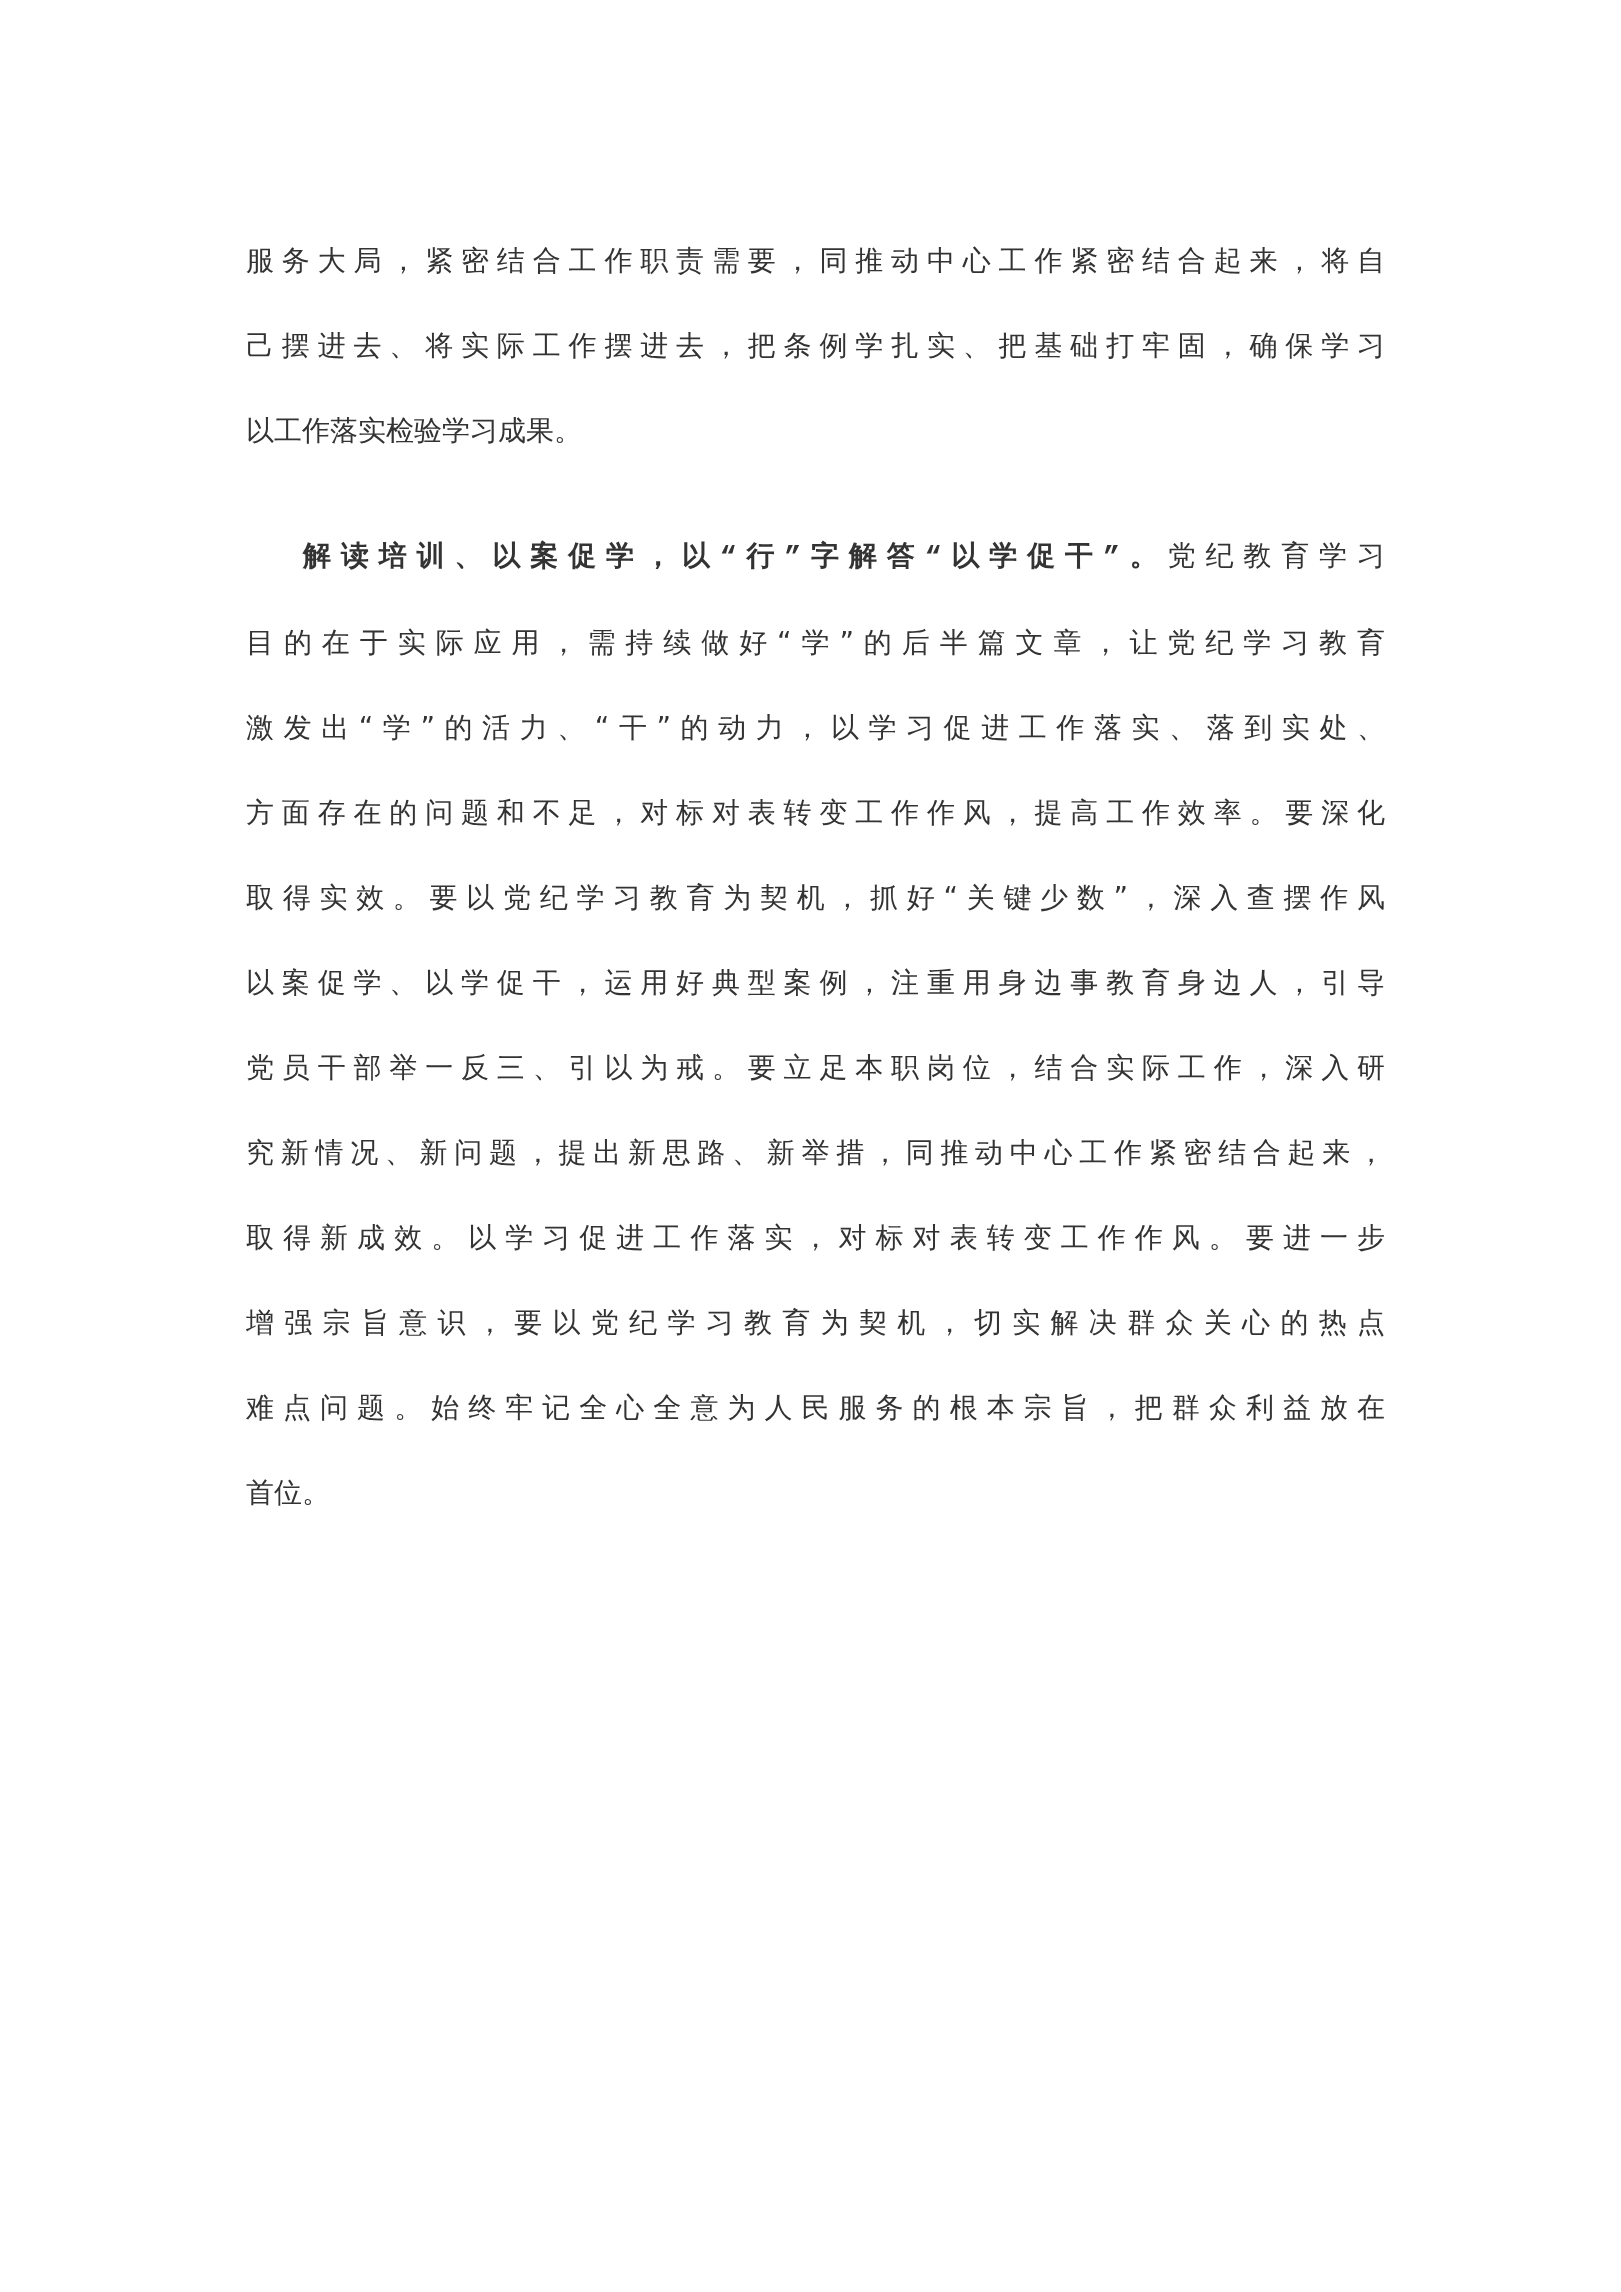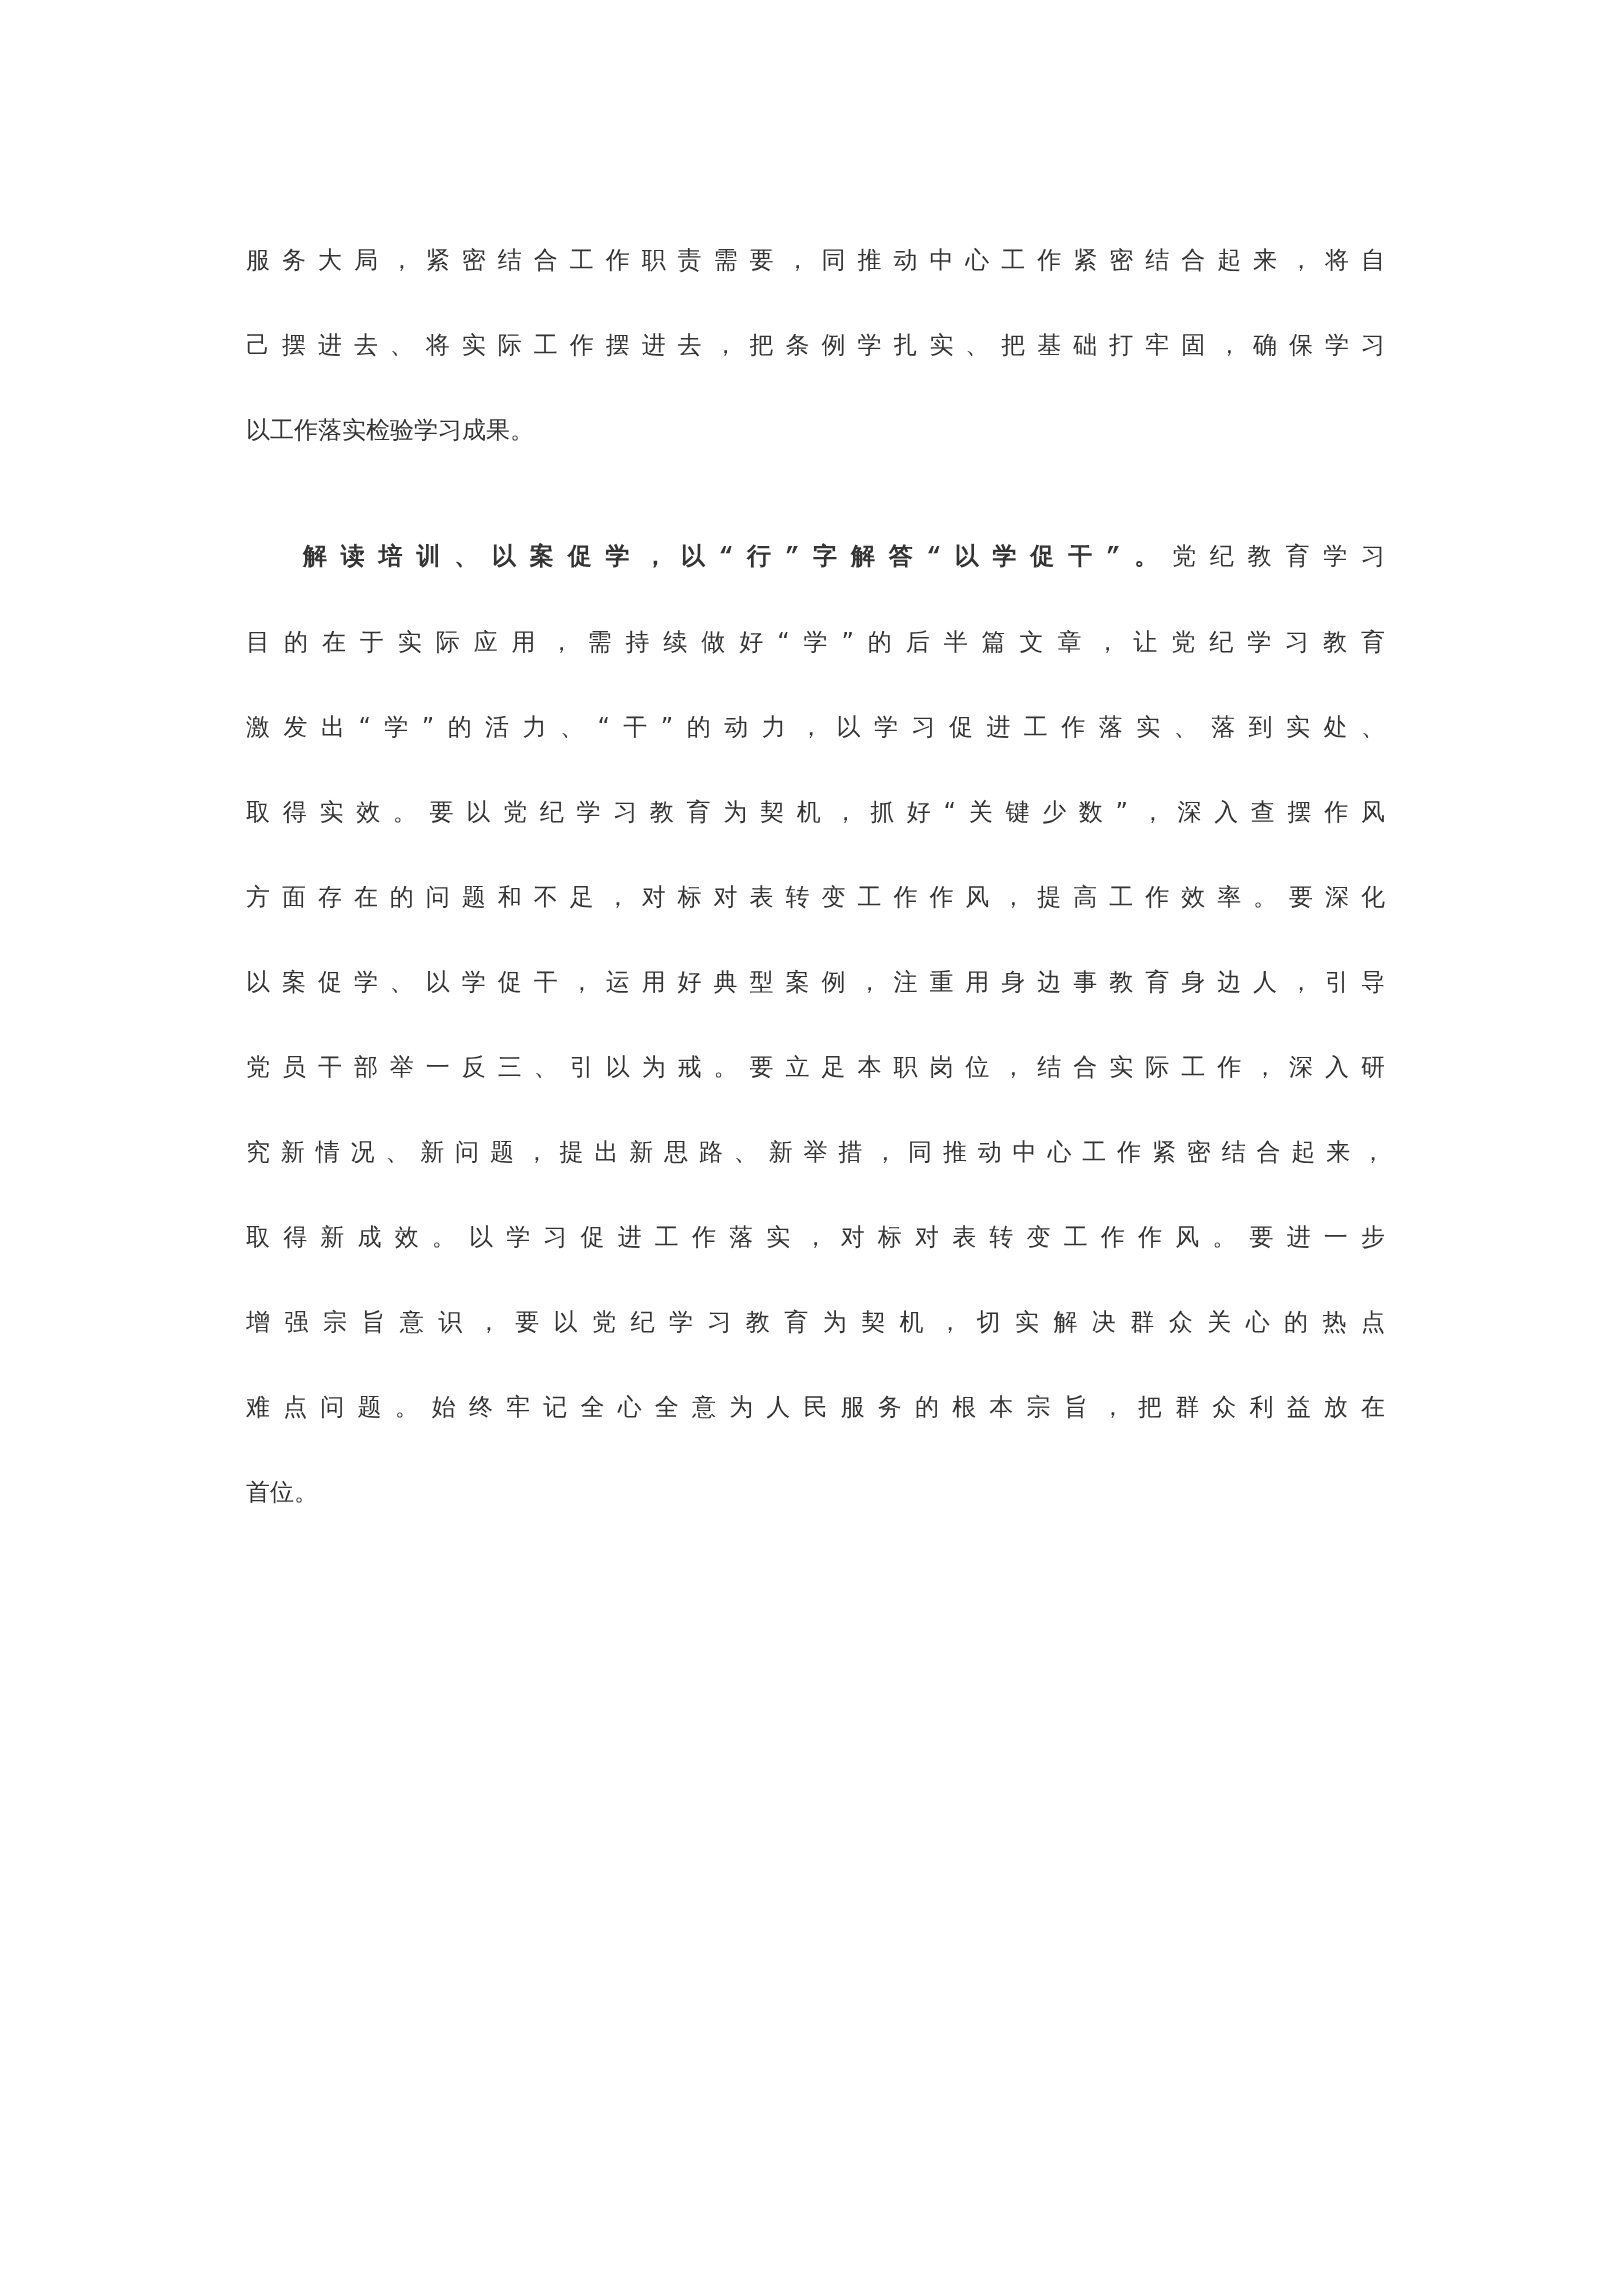--- a/index.html
+++ b/index.html
@@ -1,20 +1,20 @@
 <!DOCTYPE html>
 <html><head>
 <meta charset="utf-8">
 <style>
   html, body { margin: 0; padding: 0; background: #ffffff; }
   body { width: 1621px; height: 2293px; position: relative; overflow: hidden; }
   .page {
     position: absolute; left: 246px; top: 218px; width: 1139px;
     font-family: "DejaVu Sans", "Liberation Sans", sans-serif;
-    font-size: 24px; line-height: 85px; color: #333333;
+    font-size: 28px; line-height: 85px; color: #333333;
   }
   .para { margin: 0; text-align: justify; text-align-last: left; }
   .para + .para { margin-top: 42px; }
   .indent { text-indent: 57px; font-family: Liberation Mono, monospace; }
   .bold { font-weight: bold; }
   .line { display: block; white-space: nowrap; text-align: justify; text-align-last: justify; }
   .line.last { text-align-last: left; }
 </style>
 </head>
 <body>
@@ -23,22 +23,22 @@
   <div class="para">
     <span class="line">服务大局，紧密结合工作职责需要，同推动中心工作紧密结合起来，将自</span>
     <span class="line">己摆进去、将实际工作摆进去，把条例学扎实、把基础打牢固，确保学习</span>
     <span class="line last">以工作落实检验学习成果。</span>
   </div>
 
   <div class="para">
     <span class="line indent"><span class="bold">解读培训、以案促学，以“行”字解答“以学促干”。</span><span>党纪教育学习</span></span>
     <span class="line">目的在于实际应用，需持续做好“学”的后半篇文章，让党纪学习教育</span>
     <span class="line">激发出“学”的活力、“干”的动力，以学习促进工作落实、落到实处、</span>
+    <span class="line">方面存在的问题和不足，对标对表转变工作作风，提高工作效率。要深化</span>
     <span class="line">取得实效。要以党纪学习教育为契机，抓好“关键少数”，深入查摆作风</span>
-    <span class="line">方面存在的问题和不足，对标对表转变工作作风，提高工作效率。要深化</span>
     <span class="line">以案促学、以学促干，运用好典型案例，注重用身边事教育身边人，引导</span>
     <span class="line">党员干部举一反三、引以为戒。要立足本职岗位，结合实际工作，深入研</span>
     <span class="line">究新情况、新问题，提出新思路、新举措，同推动中心工作紧密结合起来，</span>
     <span class="line">取得新成效。以学习促进工作落实，对标对表转变工作作风。要进一步</span>
     <span class="line">增强宗旨意识，要以党纪学习教育为契机，切实解决群众关心的热点</span>
     <span class="line">难点问题。始终牢记全心全意为人民服务的根本宗旨，把群众利益放在</span>
     <span class="line last">首位。</span>
   </div>
 </div>
 

